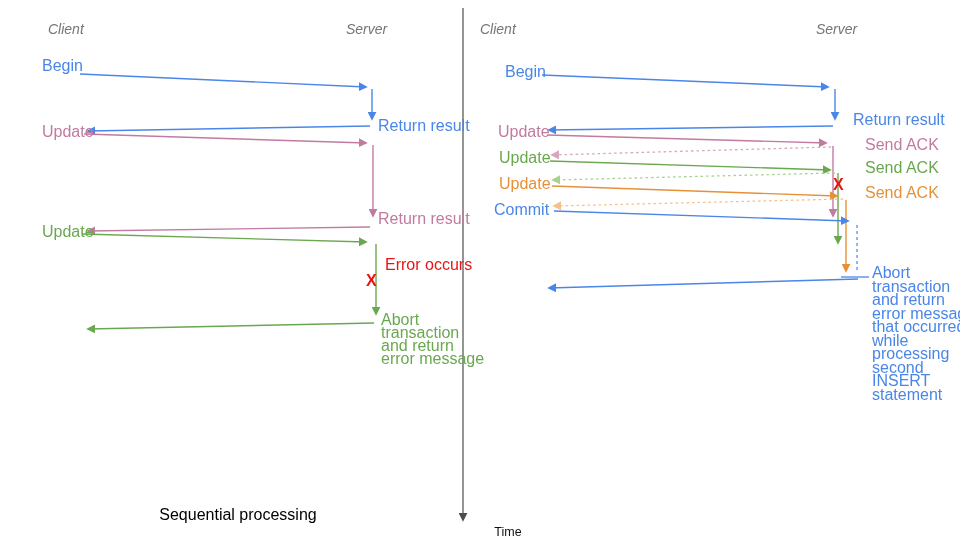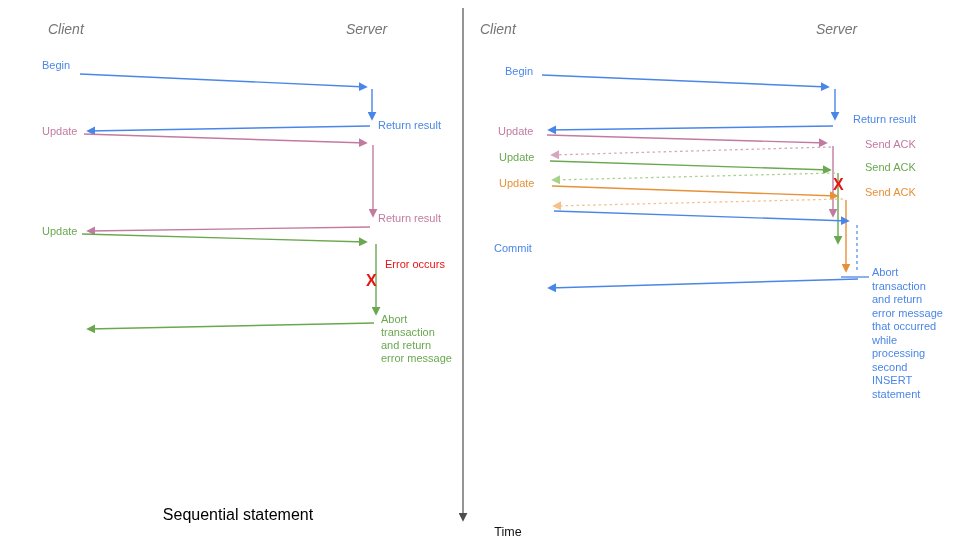--- a/index.html
+++ b/index.html
@@ -1,19 +1,19 @@
 <!DOCTYPE html>
 <html><head>
 <meta charset="utf-8">
 <style>
   html,body{margin:0;padding:0;background:#fff;}
   .stage{position:relative;width:960px;height:540px;background:#ffffff;overflow:hidden;
          font-family:"Liberation Sans", sans-serif;padding-left:16px;}
   svg.wires{position:absolute;left:0;top:0;width:960px;height:540px;}
-  .lbl{position:absolute;font-size:11px;line-height:13px;white-space:pre-line;}
+  .lbl{position:absolute;font-size:16px;line-height:13px;white-space:pre-line;}
   .hdr{position:absolute;font-size:14px;font-style:italic;color:#757575;}
   .caption{position:absolute;font-size:16px;color:#000;transform:translateX(-50%);white-space:nowrap;}
   .xmark{position:absolute;font-size:16px;font-weight:700;color:#e81414;line-height:16px;}
   .c-blue{color:#4a86e8;}
   .c-pink{color:#c27ba0;}
   .c-green{color:#6aa84f;}
   .c-orange{color:#e69138;}
   .c-red{color:#e81414;}
   .abort-right{line-height:13.5px;}
   .time-lbl{position:absolute;font-size:12.5px;color:#111;transform:translateX(-50%);}
@@ -96,40 +96,40 @@
   <div class="lbl c-pink" style="left:378px;top:212px;">Return result</div>
   <div class="lbl c-green" style="left:42px;top:225px;">Update</div>
 
   <div class="xmark" style="left:366px;top:273px;">X</div>
   <div class="lbl c-red" style="left:385px;top:258px;">Error occurs</div>
   <div class="lbl c-green" style="left:381px;top:313px;">Abort
 transaction
 and return
 error message</div>
 
-  <div class="caption" style="left:238px;top:506px;">Sequential statement</div>
+  <div class="caption" style="left:238px;top:506px;">Sequential processing</div>
 
   <div class="time-lbl" style="left:464px;top:525px;margin-left:44px;">Time</div>
 
   <div class="hdr" style="left:480px;top:21px;">Client</div>
   <div class="hdr" style="left:816px;top:21px;">Server</div>
 
   <div class="lbl c-blue" style="left:505px;top:65px;">Begin</div>
   <div class="lbl c-blue" style="left:853px;top:113px;">Return result</div>
 
   <div class="lbl c-pink" style="left:498px;top:125px;">Update</div>
   <div class="lbl c-pink" style="left:865px;top:138px;">Send ACK</div>
 
   <div class="lbl c-green" style="left:499px;top:151px;">Update</div>
   <div class="lbl c-green" style="left:865px;top:161px;">Send ACK</div>
 
   <div class="lbl c-orange" style="left:499px;top:177px;">Update</div>
   <div class="lbl c-orange" style="left:865px;top:186px;">Send ACK</div>
 
-  <div class="lbl c-blue" style="left:494px;top:203px;margin-top:39px;">Commit</div>
+  <div class="lbl c-blue" style="left:494px;top:203px;">Commit</div>
 
   <div class="xmark" style="left:833px;top:177px;">X</div>
 
   <div class="lbl c-blue abort-right" style="left:872px;top:266px;">Abort
 transaction
 and return
 error message
 that occurred
 while
 processing

